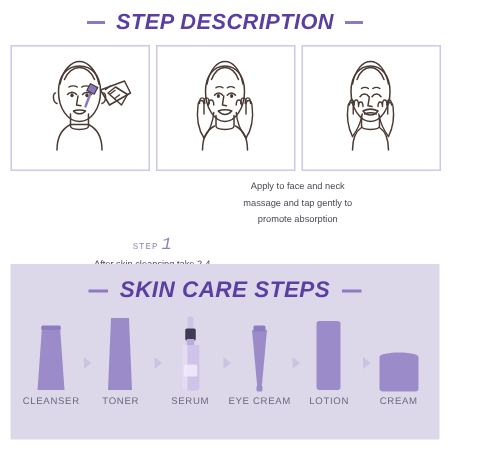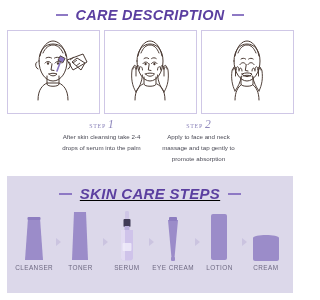--- a/index.html
+++ b/index.html
@@ -30,37 +30,37 @@
     width:93px;height:84px;border:1px solid #cfc7e6;background:#fff;
     box-sizing:border-box;display:flex;align-items:center;justify-content:center;
   }
   .card svg{display:block;}
 
   .steps-row{
     display:flex;justify-content:center;gap:4px;margin-top:4px;
   }
   .step-col{width:93px;text-align:center;}
   .step-head{
-    font-family:Liberation Serif, serif;
+    font-family:Liberation Mono, monospace;
     font-size:9px;color:#8d86bb;letter-spacing:.7px;
-    font-variant:small-caps;text-transform:lowercase;
+    font-variant:small-caps;text-transform:lowercase;margin-top:39px;
   }
   .step-head .num{
     font-style:italic;font-size:11.5px;letter-spacing:0;margin-left:2px;
     text-transform:none;font-variant:normal;
   }
   .step-desc{
     margin-top:2px;font-size:6.2px;line-height:1.75;color:#4a4a55;
     padding:0 4px;
   }
 
   
   .bottom-panel{
     position:absolute;left:7px;right:7px;top:176px;bottom:7px;
-    background:#dcd8ea;box-sizing:border-box;text-decoration:underline;
+    background:#dcd8ea;box-sizing:border-box;
   }
   .panel-title-row{
     display:flex;align-items:center;justify-content:center;gap:8px;
     margin-top:9px;height:17px;
   }
   .panel-dash{width:13px;height:2px;background:#8e79c4;display:block;}
   .panel-title{
     font-size:15px;font-weight:bold;font-style:italic;letter-spacing:.3px;
     color:#5b3fa0;white-space:nowrap;
   }
@@ -92,21 +92,21 @@
 </style>
 </head>
 <body>
 
 <div class="page">
 
   <div class="top-section">
 
     <div class="title-row">
       <span class="title-dash"></span>
-      <span class="main-title">CARE DESCRIPTION</span>
+      <span class="main-title">STEP DESCRIPTION</span>
       <span class="title-dash"></span>
     </div>
 
     <div class="cards">
 
       <div class="card">
         <svg width="76" height="72" viewBox="0 0 76 72">
           <g fill="none" stroke="#4a3a33" stroke-width="1" stroke-linecap="round" stroke-linejoin="round">
             <path d="M23 64 C23 53 28 49 32 47 L44 47 C48 49 53 53 53 64"></path>
             <path d="M32 40 L32 48 C32 51 44 51 44 48 L44 40"></path>
@@ -212,23 +212,20 @@
     </div>
 
     <div class="steps-row">
       <div class="step-col">
         <div class="step-head">
           <span>STEP</span><span class="num">1</span>
         </div>
         <div class="step-desc">After skin cleansing take 2-4 drops of serum into the palm</div>
       </div>
       <div class="step-col">
-        <div class="step-head">
-          <span>STEP</span><span class="num">2</span>
-        </div>
         <div class="step-desc">Apply to face and neck massage and tap gently to promote absorption</div>
       </div>
     </div>
   </div>
 
   <div class="bottom-panel">
 
     <div class="panel-title-row">
       <span class="panel-dash"></span>
       <span class="panel-title">SKIN CARE STEPS</span>

